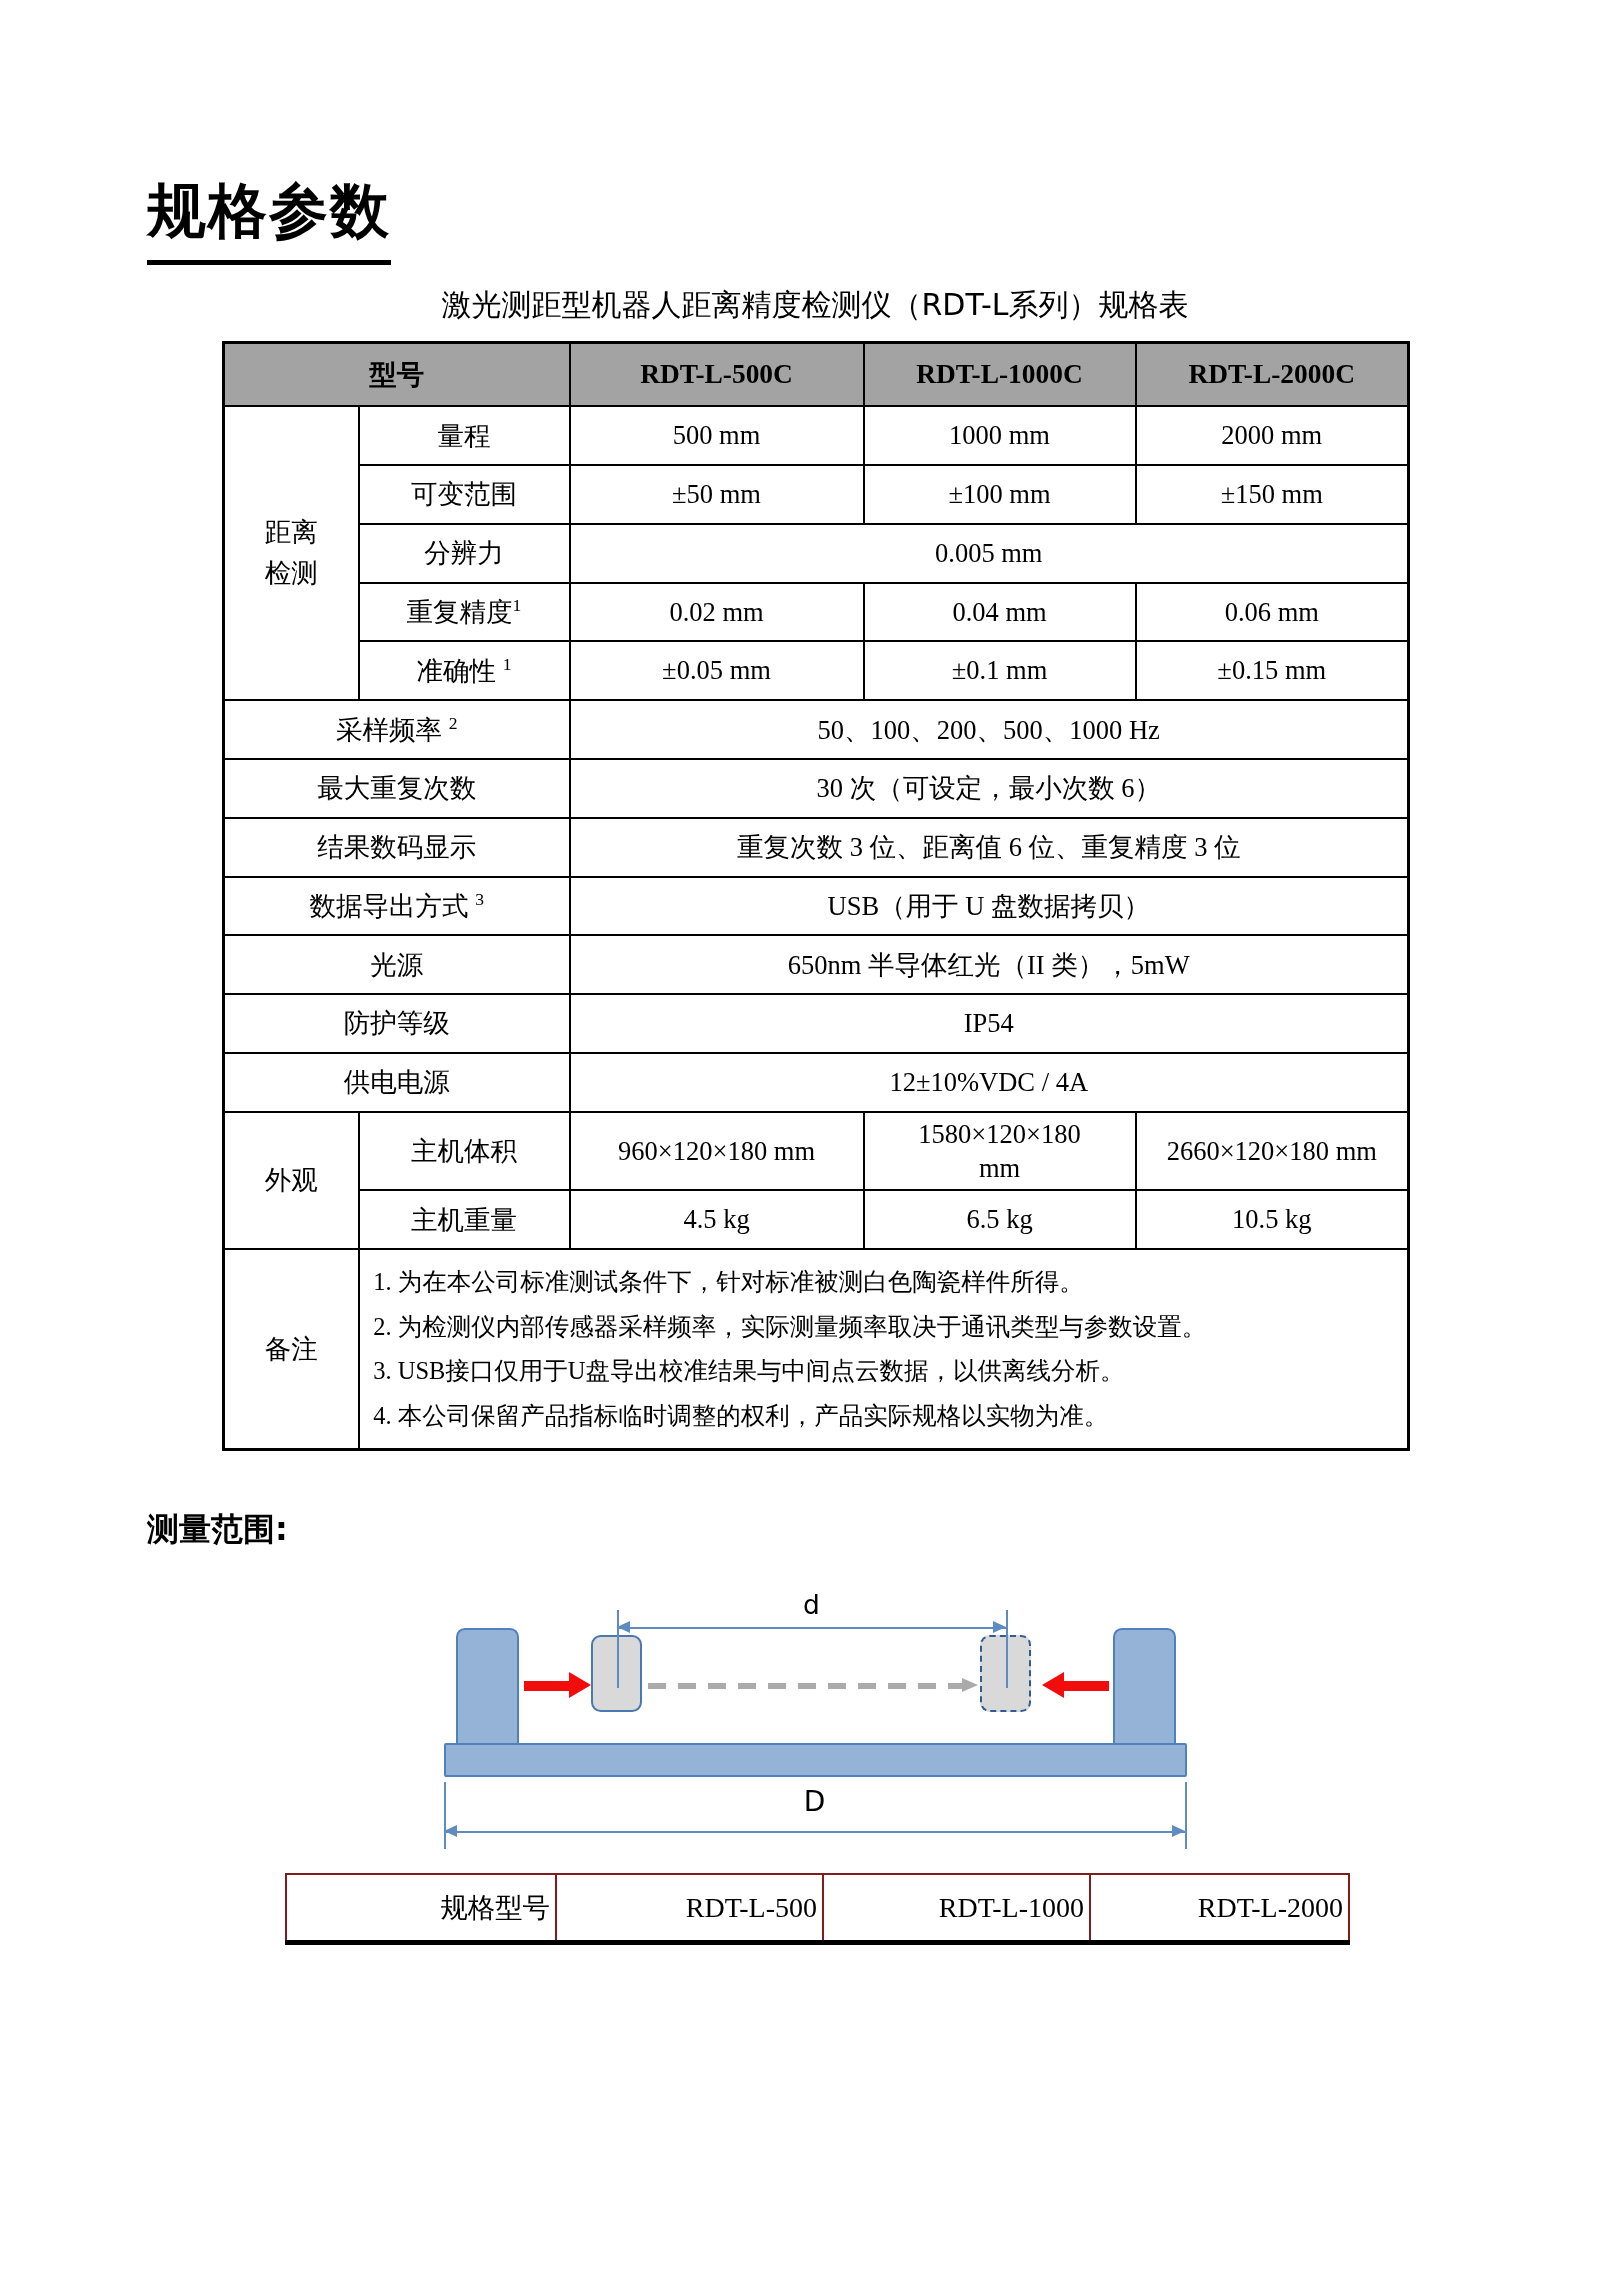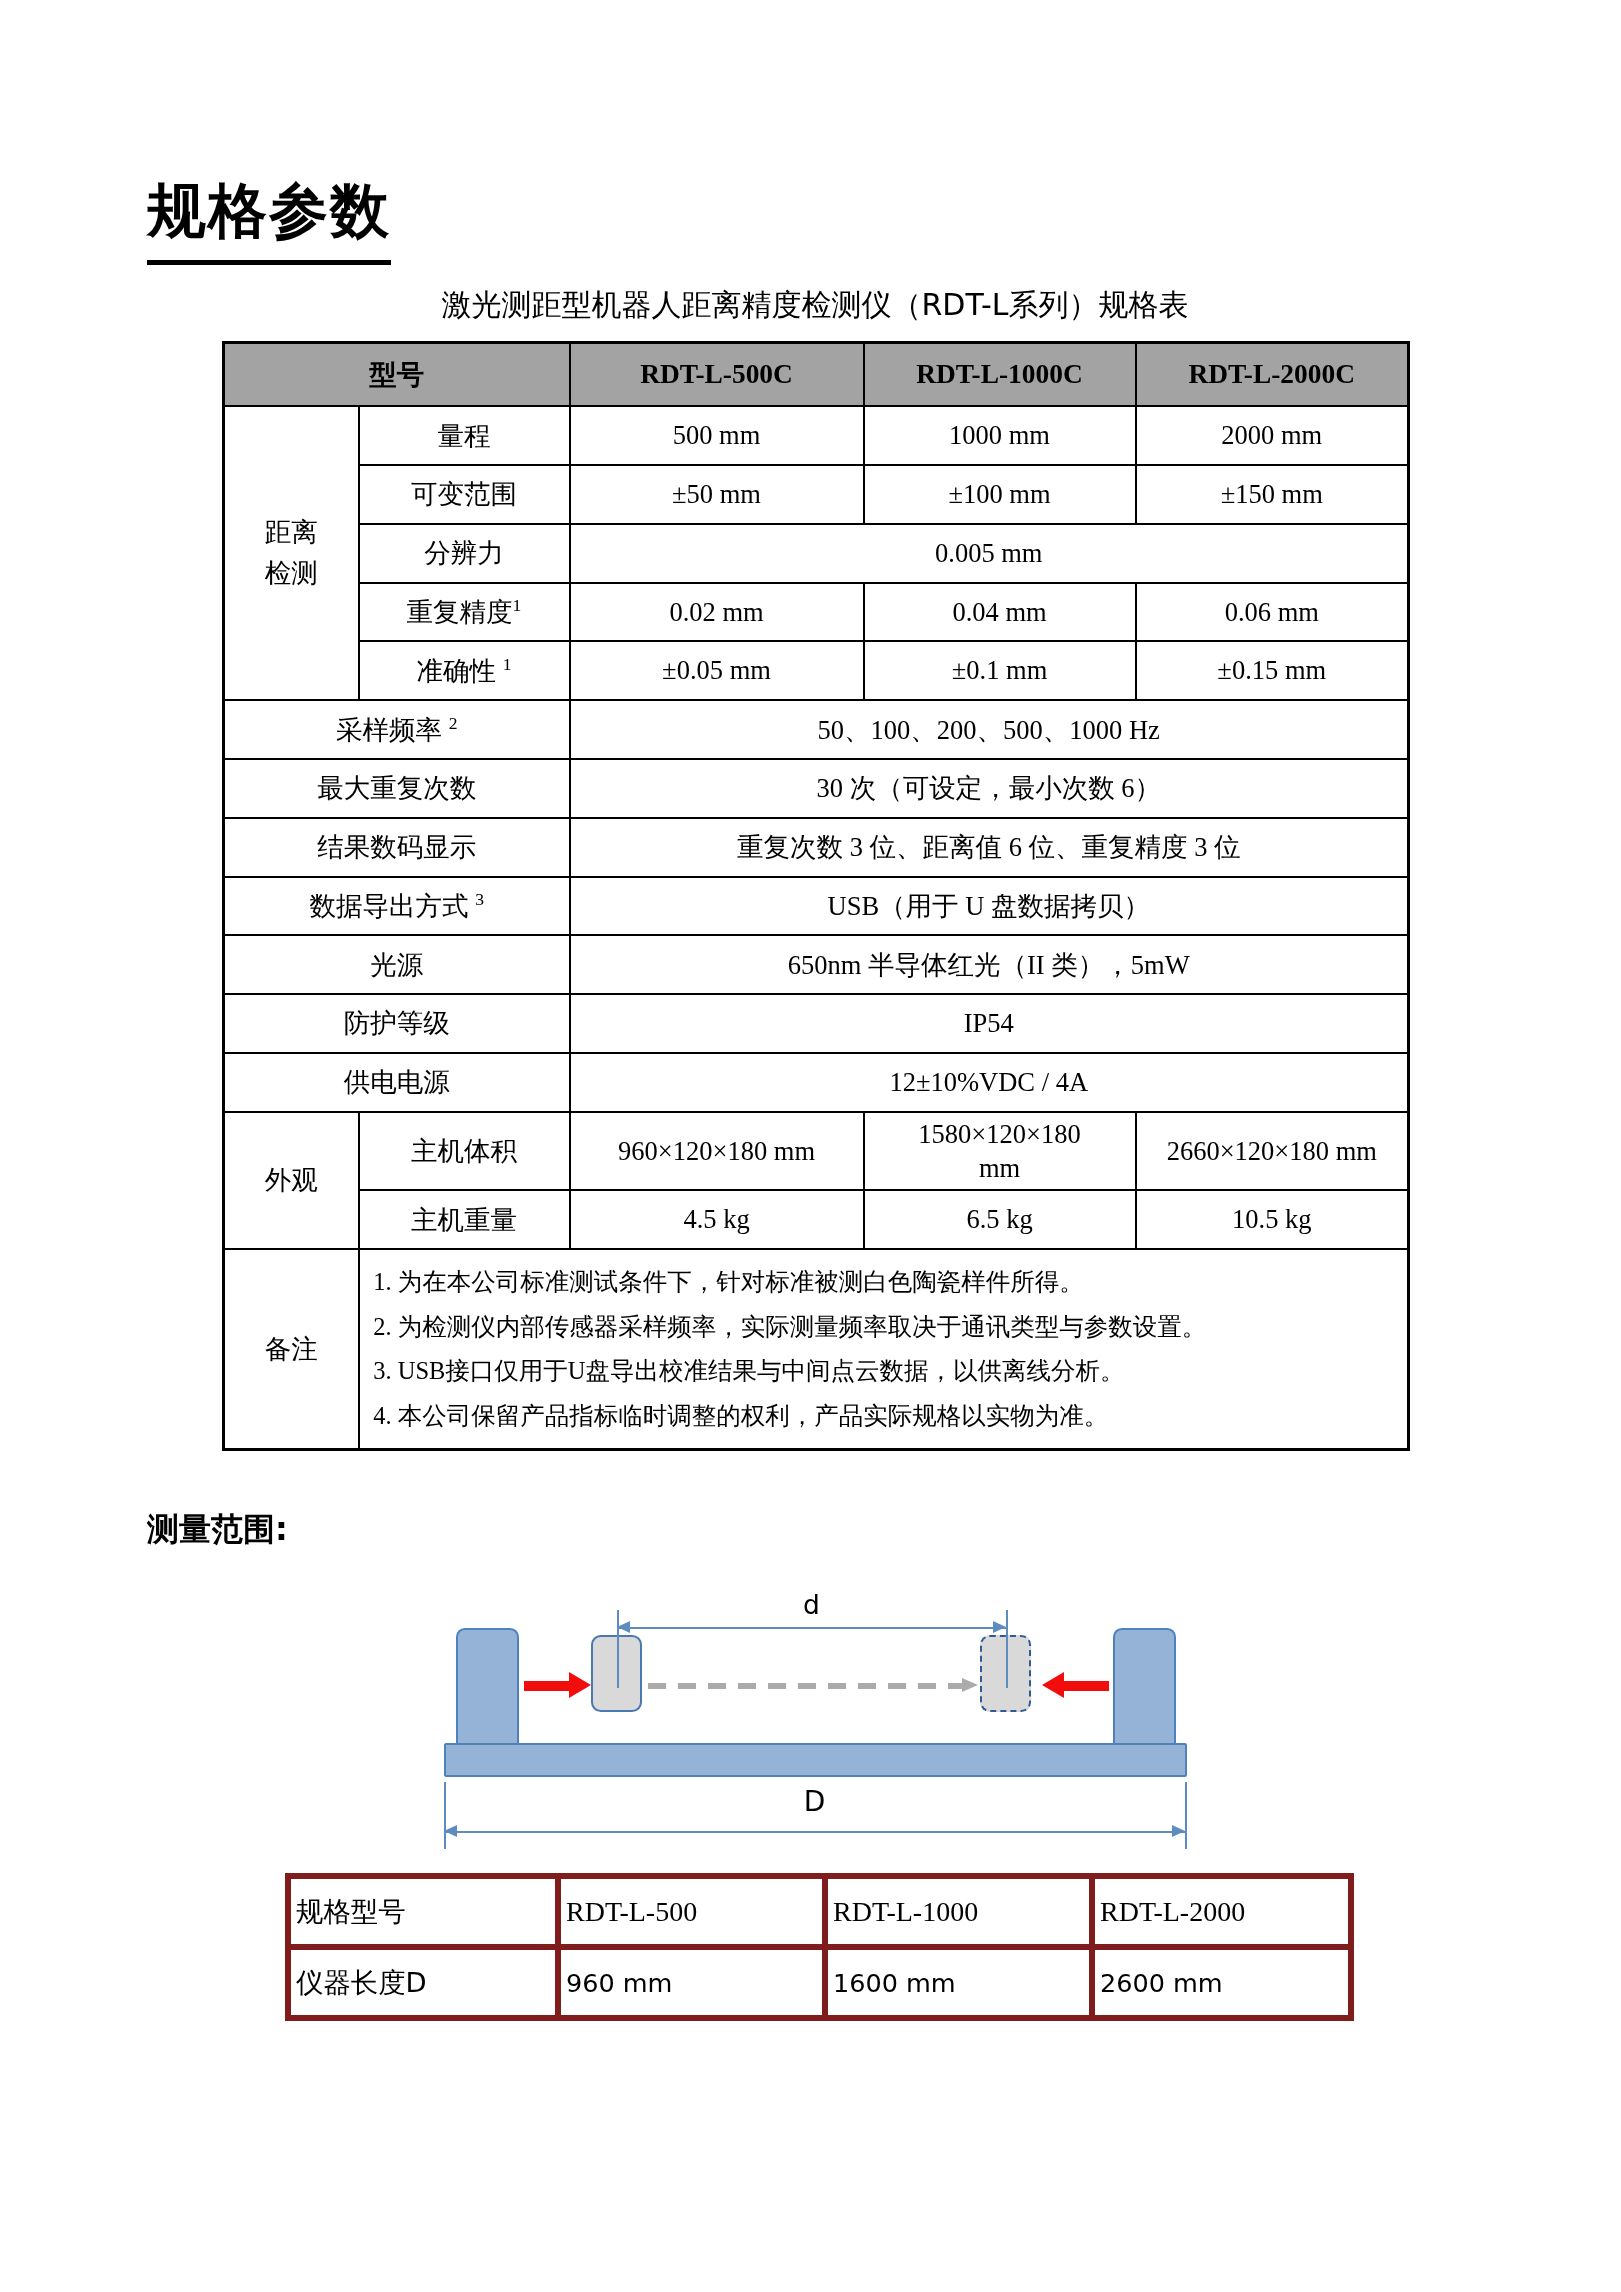--- a/index.html
+++ b/index.html
@@ -69,21 +69,21 @@
   .dim-d{left:173px;top:46px;width:389px;}
   .dim-D{left:0;top:250px;width:741px;}
   .dim-label{position:absolute;text-align:center;z-index:6;
              font-family:"DejaVu Sans","Liberation Sans",sans-serif;color:#000;}
   .dim-label-d{left:173px;width:389px;top:7.8px;font-size:26.5px;}
   .dim-label-D{left:0;width:741px;top:204px;font-size:28px;}
 
   
   table.range{border-collapse:collapse;table-layout:fixed;width:1062px;
               margin:0 0 0 285px;border:2.9px solid #000;border-bottom-width:5.9px;}
-  table.range td{border:6px solid #7f1d1d;text-align:left;vertical-align:middle;
+  table.range td{border:2px solid #7f1d1d;text-align:right;vertical-align:middle;
                  height:61px;padding:2px 5px;}
   table.range td.rlabel{font-family:"DejaVu Sans","Liberation Sans",sans-serif;font-size:27.4px;}
   table.range td.rmodel{font-family:"Liberation Serif","DejaVu Serif",serif;font-size:28px;}
   table.range td.rvalue{font-family:"DejaVu Sans","Liberation Sans",sans-serif;font-size:25.5px;}
 </style>
 </head>
 <body>
 
 <div class="doc-title">
   <span>规格参数</span>
@@ -223,21 +223,15 @@
       <col style="width:267px">
       <col style="width:259px">
     </colgroup>
   <tbody>
   <tr>
     <td class="rlabel">规格型号</td>
     <td class="rmodel">RDT-L-500</td>
     <td class="rmodel">RDT-L-1000</td>
     <td class="rmodel">RDT-L-2000</td>
   </tr>
-  <tr>
-    <td class="rlabel">仪器长度D</td>
-    <td class="rvalue">960 mm</td>
-    <td class="rvalue">1600 mm</td>
-    <td class="rvalue">2600 mm</td>
-  </tr>
   </tbody>
 </table>
 
 
 </body></html>

